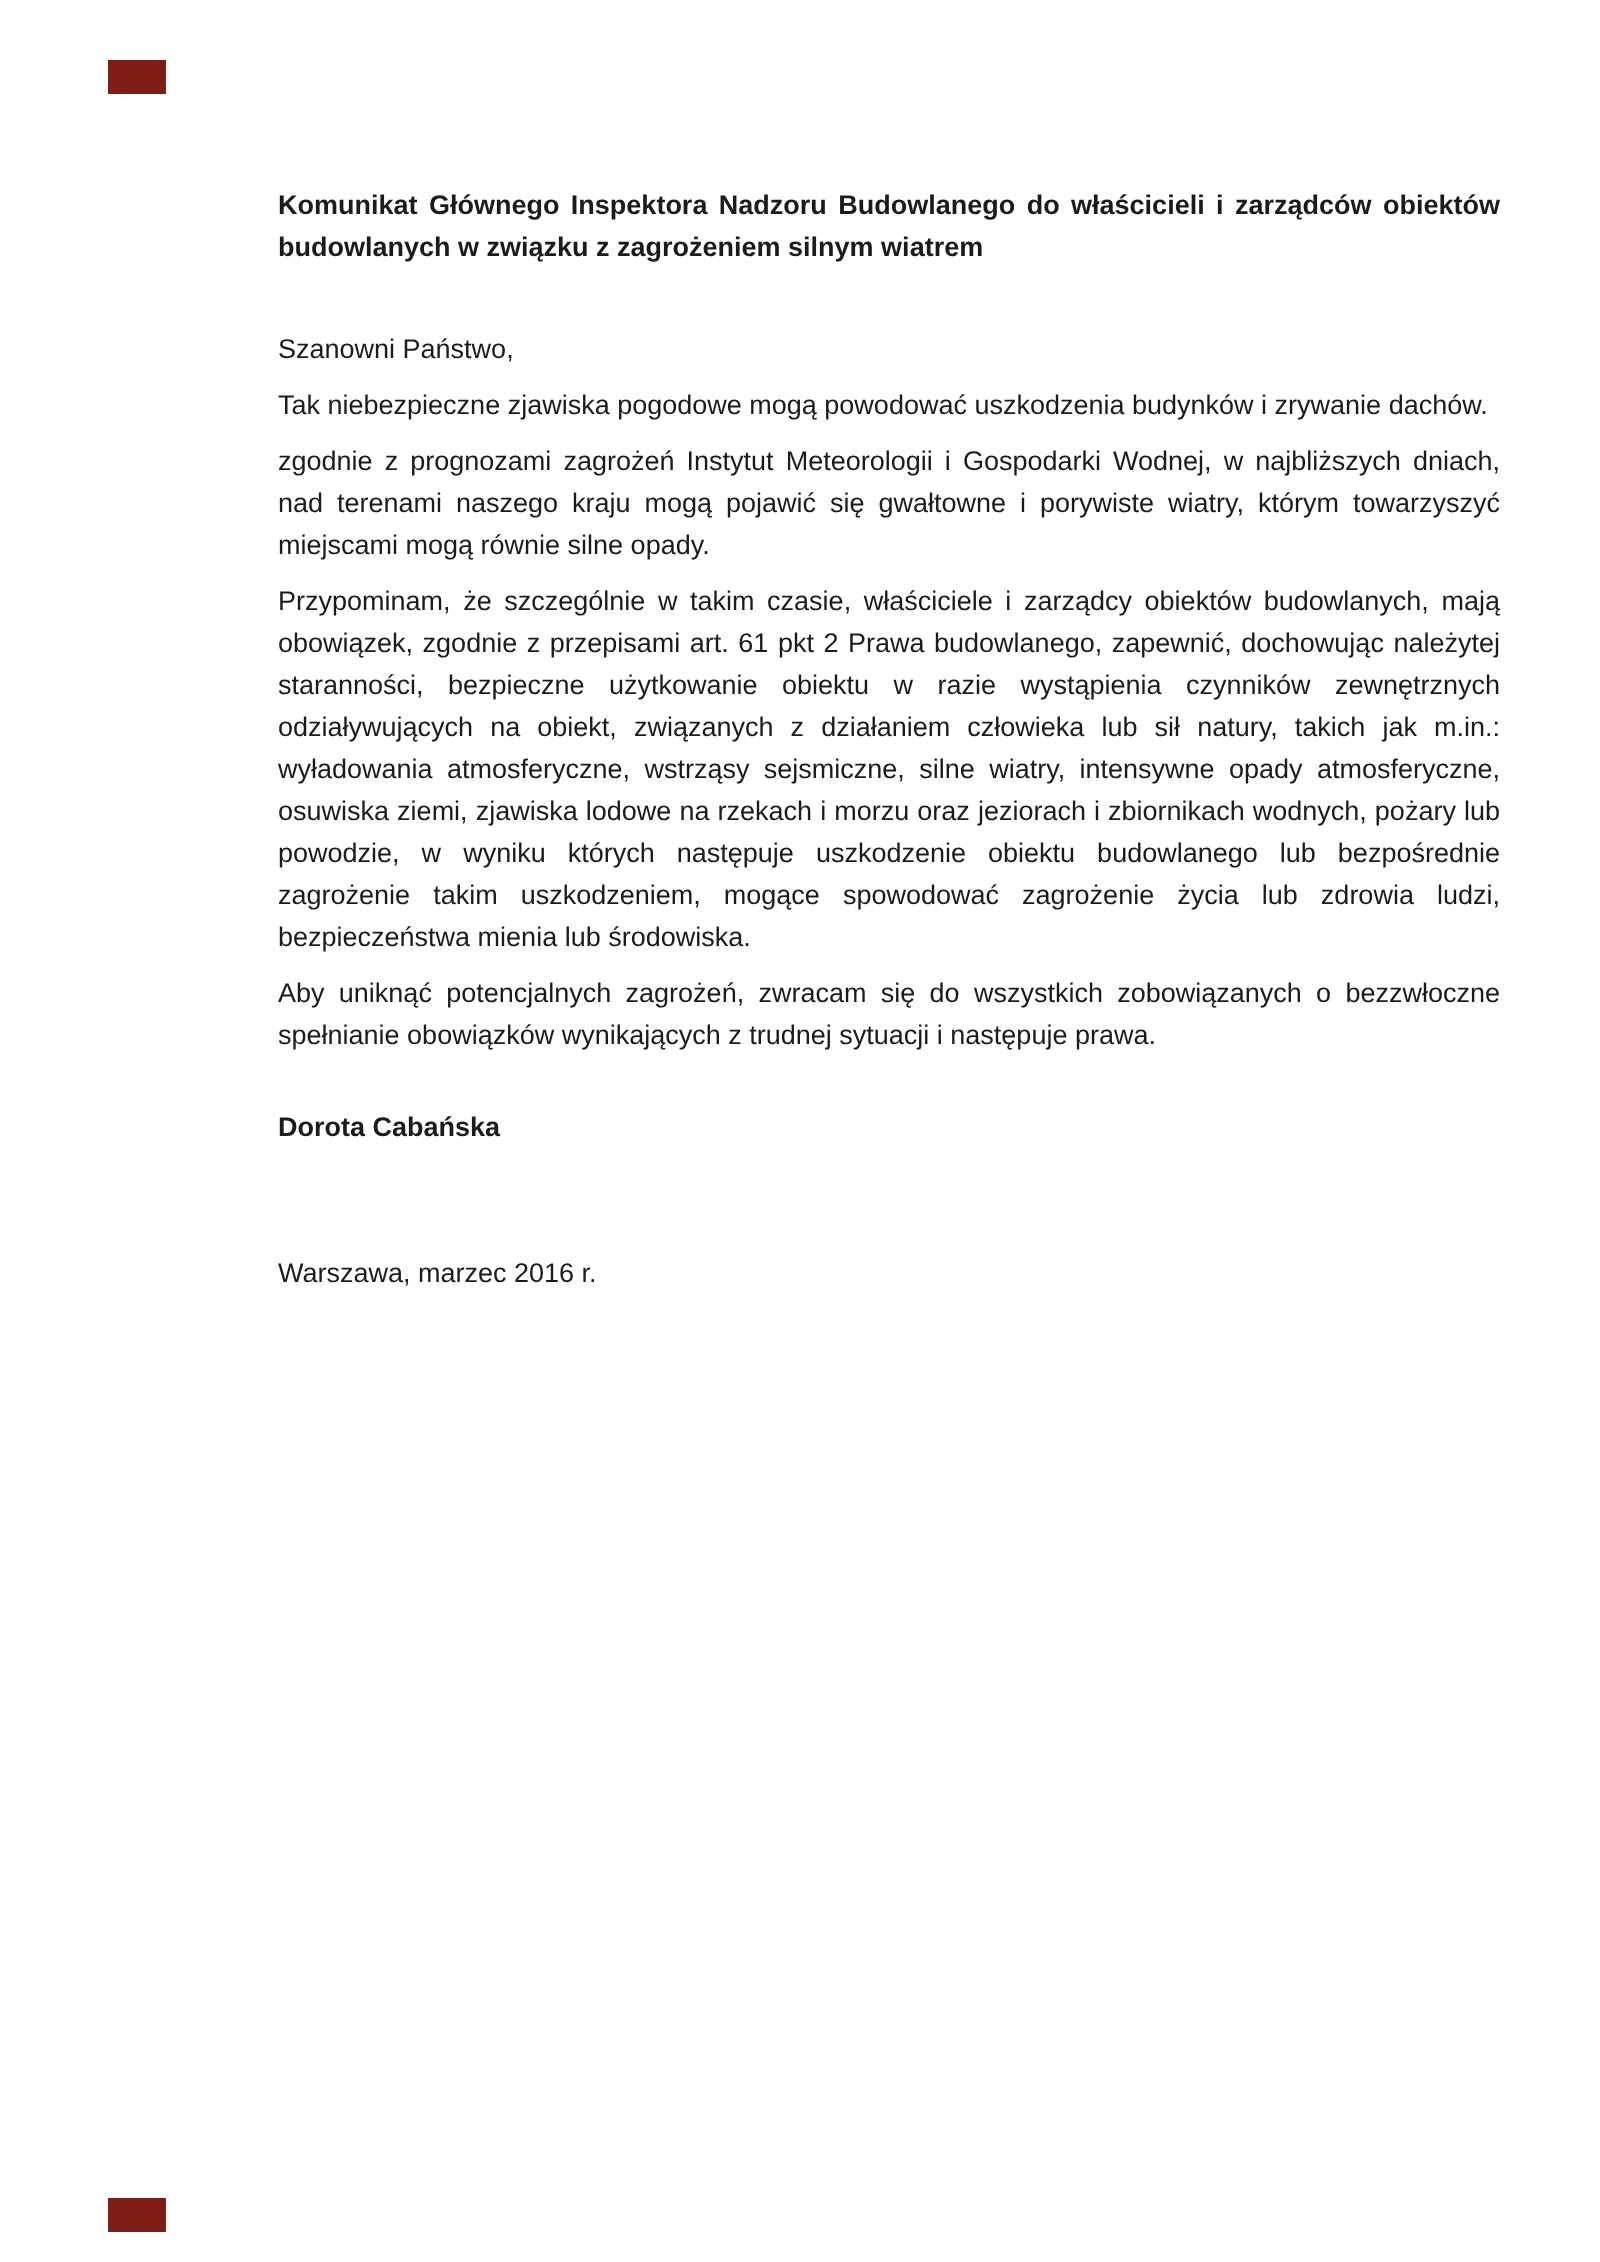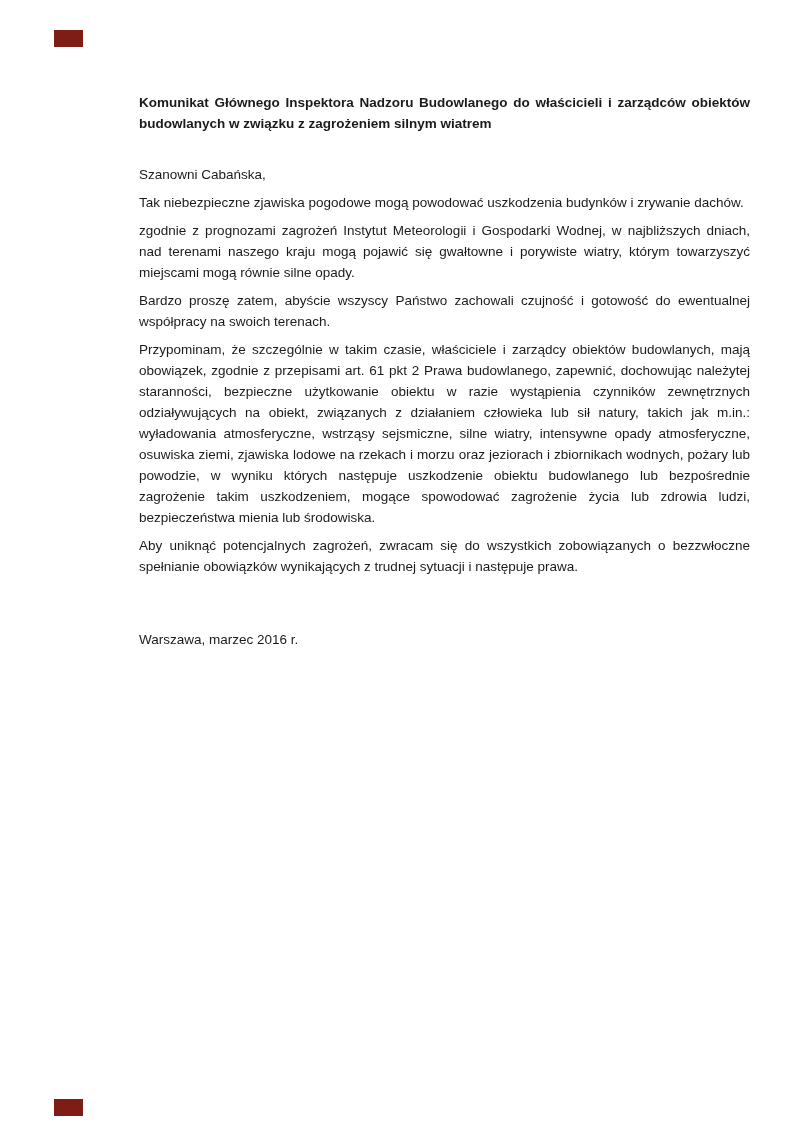--- a/index.html
+++ b/index.html
@@ -64,32 +64,32 @@
 <body>
 
 <div class="page">
 
   <div class="stamp-mark top" style="background: rgb(125, 29, 21);"></div>
 
   <div class="content">
 
     <p class="doc-title">Komunikat Głównego Inspektora Nadzoru Budowlanego do właścicieli i zarządców obiektów budowlanych w związku z zagrożeniem silnym wiatrem</p>
 
-    <p class="salutation">Szanowni Cabańska,</p>
+    <p class="salutation">Szanowni Państwo,</p>
 
     <p class="para">Tak niebezpieczne zjawiska pogodowe mogą powodować uszkodzenia budynków i zrywanie dachów.</p>
 
     <p class="para">zgodnie z prognozami zagrożeń Instytut Meteorologii i Gospodarki Wodnej, w najbliższych dniach, nad terenami naszego kraju mogą pojawić się gwałtowne i porywiste wiatry, którym towarzyszyć miejscami mogą równie silne opady.</p>
 
-    <p class="para">Bardzo proszę zatem, abyście wszyscy Państwo zachowali czujność i gotowość do ewentualnej współpracy na swoich terenach.</p>
 
     <p class="para">Przypominam, że szczególnie w takim czasie, właściciele i zarządcy obiektów budowlanych, mają obowiązek, zgodnie z przepisami art. 61 pkt 2 Prawa budowlanego, zapewnić, dochowując należytej staranności, bezpieczne użytkowanie obiektu w razie wystąpienia czynników zewnętrznych odziaływujących na obiekt, związanych z działaniem człowieka lub sił natury, takich jak m.in.: wyładowania atmosferyczne, wstrząsy sejsmiczne, silne wiatry, intensywne opady atmosferyczne, osuwiska ziemi, zjawiska lodowe na rzekach i morzu oraz jeziorach i zbiornikach wodnych, pożary lub powodzie, w wyniku których następuje uszkodzenie obiektu budowlanego lub bezpośrednie zagrożenie takim uszkodzeniem, mogące spowodować zagrożenie życia lub zdrowia ludzi, bezpieczeństwa mienia lub środowiska.</p>
 
     <p class="para">Aby uniknąć potencjalnych zagrożeń, zwracam się do wszystkich zobowiązanych o bezzwłoczne spełnianie obowiązków wynikających z trudnej sytuacji i następuje prawa.</p>
 
+    <p class="sig-name">Dorota Cabańska</p>
 
 
     <p class="dateline">Warszawa, marzec 2016 r.</p>
 
   </div>
 
   <div class="stamp-mark bottom" style="background: rgb(125, 29, 21);"></div>
 
 </div>
 

